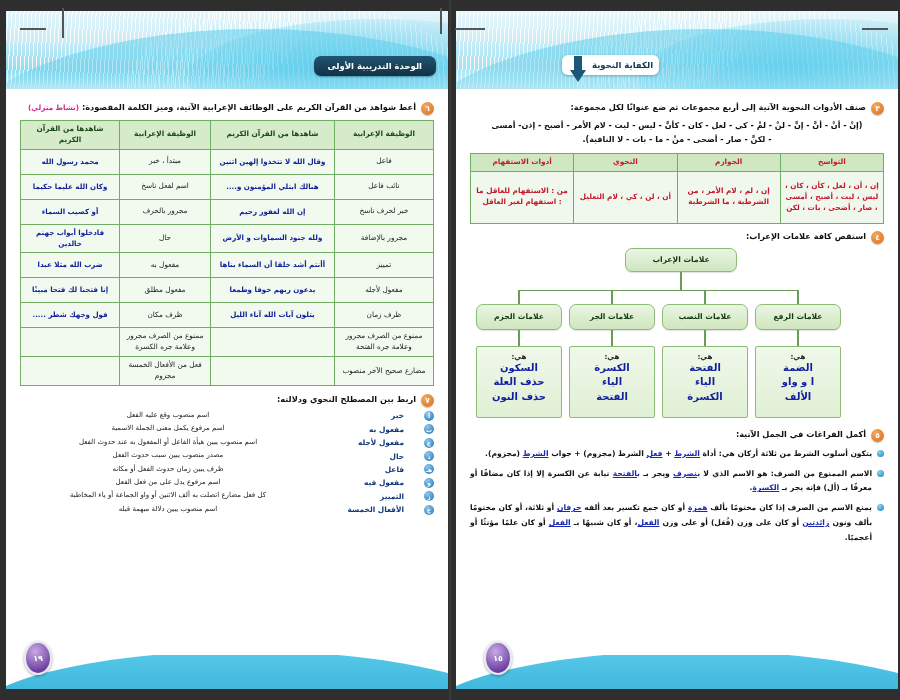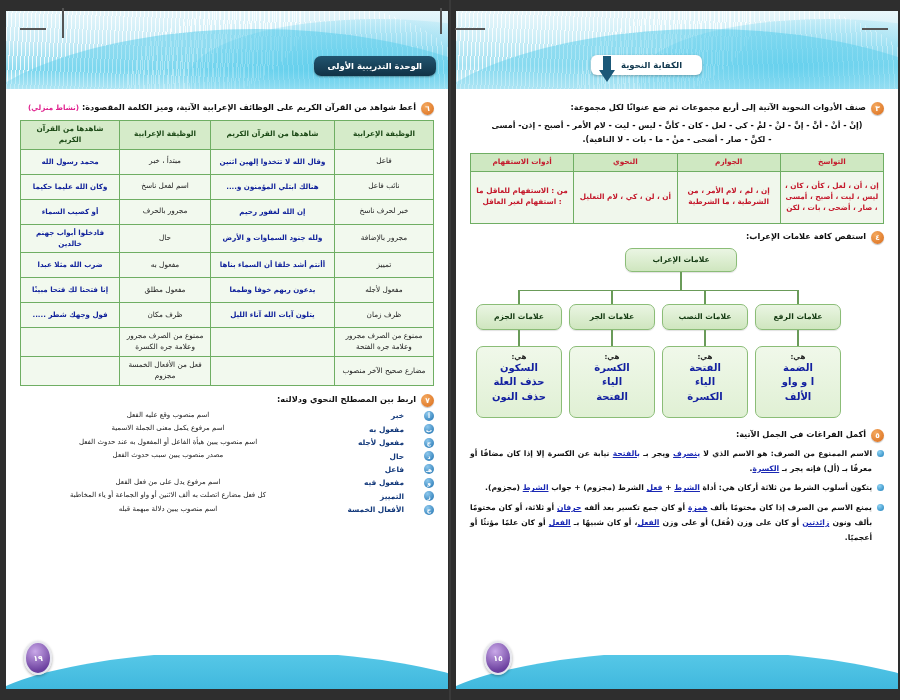--- a/index.html
+++ b/index.html
@@ -82,26 +82,25 @@
     background: radial-gradient(ellipse at 40% 40%, rgba(59,196,235,.55), rgba(59,196,235,0) 68%);
   }
   .page.right .topband { background: linear-gradient(180deg,#e6f6fb 0%, #c7ebf6 40%, #8fdcf0 75%, #d9f2f9 100%); }
 
   
   .comp-tag {
     position: absolute;
     left: 106px; top: 44px;
     background: #ffffff;
     border-radius: 6px;
-    padding: 5px 20px 5px 30px;
+    padding: 5px 6px 5px 30px;
     font-size: 8.5px; font-weight: bold; color: #12394f;
     box-shadow: 0 1px 3px rgba(0,0,0,.28);
     white-space: nowrap;
     z-index: 3;
-    margin-left: 29px;
   }
   .comp-arrow {
     position: absolute; left: 8px; top: 1px;
     width: 16px; height: 26px;
   }
 
   
   .unit-tag {
     position: absolute;
     right: 12px; top: 45px;
@@ -213,21 +212,21 @@
     text-align: center;
     box-shadow: 0 1px 1px rgba(0,0,0,.12);
   }
   .node.root { left: 155px; top: 0px; width: 112px; height: 24px; }
   .node.lvl2 { top: 56px; width: 86px; height: 26px; }
   .leafbox {
     position: absolute;
     top: 98px; width: 86px; height: 72px;
     background: linear-gradient(180deg,#f0f8ea,#e0f0d4);
     border: 1px solid #8bbd77;
-    border-radius: 7px;
+    border-radius: 2px;
     padding-top: 5px;
     text-align: center;
   }
   .leafbox .lbl { font-size: 7.2px; color: #222; font-weight: bold; }
   .leafbox .itm { font-size: 10px; color: #1320a0; font-weight: bold; line-height: 1.45; }
   .tline { position: absolute; background: #6a9b59; }
 
   
   .blank-item {
     display: flex; gap: 5px; align-items: flex-start;
@@ -407,25 +406,25 @@
       </div>
 
       <div class="ex-head" style="margin-top:8px;">
         <div class="ex-num">٥</div>
         <div class="ex-text">أكمل الفراغات في الجمل الآتية:</div>
       </div>
 
       <div>
         <div class="blank-item">
           <div class="bullet"></div>
-          <div class="blank-text"><span>الاسم الممنوع من الصرف: هو الاسم الذي لا </span><span class="fill">ينصرف</span><span> ويجر بـ </span><span class="fill">بالفتحة</span><span> نيابة عن الكسرة إلا إذا كان مضافًا أو معرفًا بـ (أل) فإنه يجر بـ </span><span class="fill">الكسرة</span><span>.</span></div>
+          <div class="blank-text"><span>يتكون أسلوب الشرط من ثلاثة أركان هي: أداة </span><span class="fill">الشرط</span><span> + </span><span class="fill">فعل</span><span> الشرط (مجزوم) + جواب </span><span class="fill">الشرط</span><span> (مجزوم).</span></div>
         </div>
         <div class="blank-item">
           <div class="bullet"></div>
-          <div class="blank-text"><span>يتكون أسلوب الشرط من ثلاثة أركان هي: أداة </span><span class="fill">الشرط</span><span> + </span><span class="fill">فعل</span><span> الشرط (مجزوم) + جواب </span><span class="fill">الشرط</span><span> (مجزوم).</span></div>
+          <div class="blank-text"><span>الاسم الممنوع من الصرف: هو الاسم الذي لا </span><span class="fill">ينصرف</span><span> ويجر بـ </span><span class="fill">بالفتحة</span><span> نيابة عن الكسرة إلا إذا كان مضافًا أو معرفًا بـ (أل) فإنه يجر بـ </span><span class="fill">الكسرة</span><span>.</span></div>
         </div>
         <div class="blank-item">
           <div class="bullet"></div>
           <div class="blank-text"><span>يمنع الاسم من الصرف إذا كان مختومًا بألف </span><span class="fill">همزة</span><span> أو كان جمع تكسير بعد ألفه </span><span class="fill">حرفان</span><span> أو ثلاثة، أو كان مختومًا بألف ونون </span><span class="fill">زائدتين</span><span> أو كان على وزن (فُعَل) أو على وزن </span><span class="fill">الفعل</span><span>، أو كان شبيهًا بـ </span><span class="fill">الفعل</span><span> أو كان علمًا مؤنثًا أو أعجميًا.</span></div>
         </div>
       </div>
 
     </div>
 
     <div class="botband">
@@ -555,20 +554,21 @@
               <span class="ltr-circle">د</span>
               <span>حال</span>
             </div>
             <div class="match-def">مصدر منصوب يبين سبب حدوث الفعل</div>
           </div>
           <div class="match-row">
             <div class="match-term">
               <span class="ltr-circle">هـ</span>
               <span>فاعل</span>
             </div>
+            <div class="match-def">ظرف يبين زمان حدوث الفعل أو مكانه</div>
           </div>
           <div class="match-row">
             <div class="match-term">
               <span class="ltr-circle">و</span>
               <span>مفعول فيه</span>
             </div>
             <div class="match-def">اسم مرفوع يدل على من فعل الفعل</div>
           </div>
           <div class="match-row">
             <div class="match-term">

